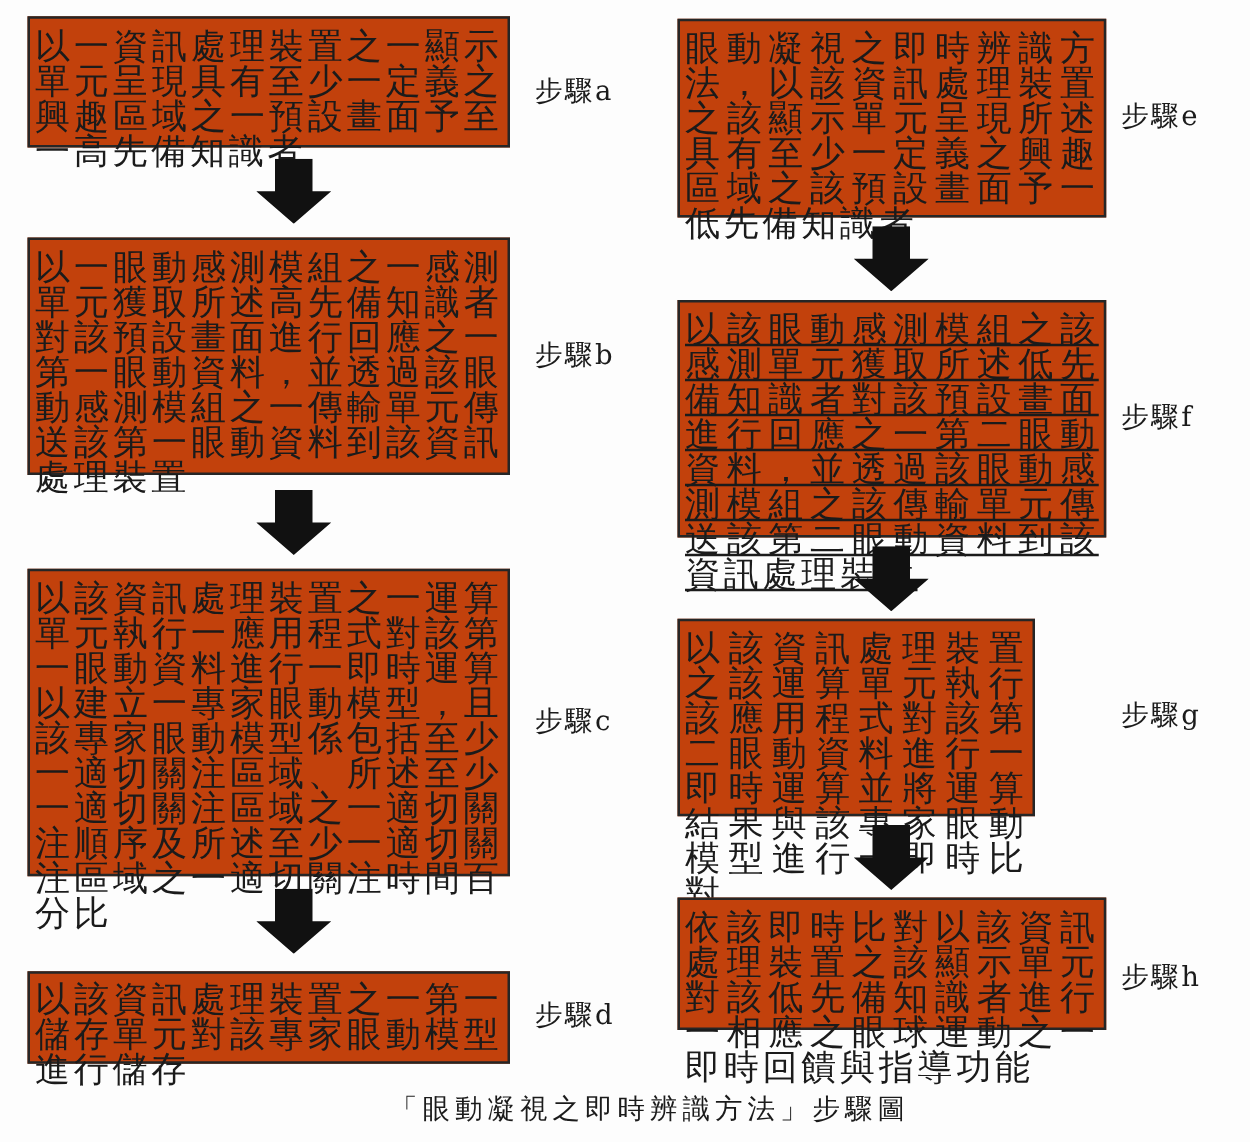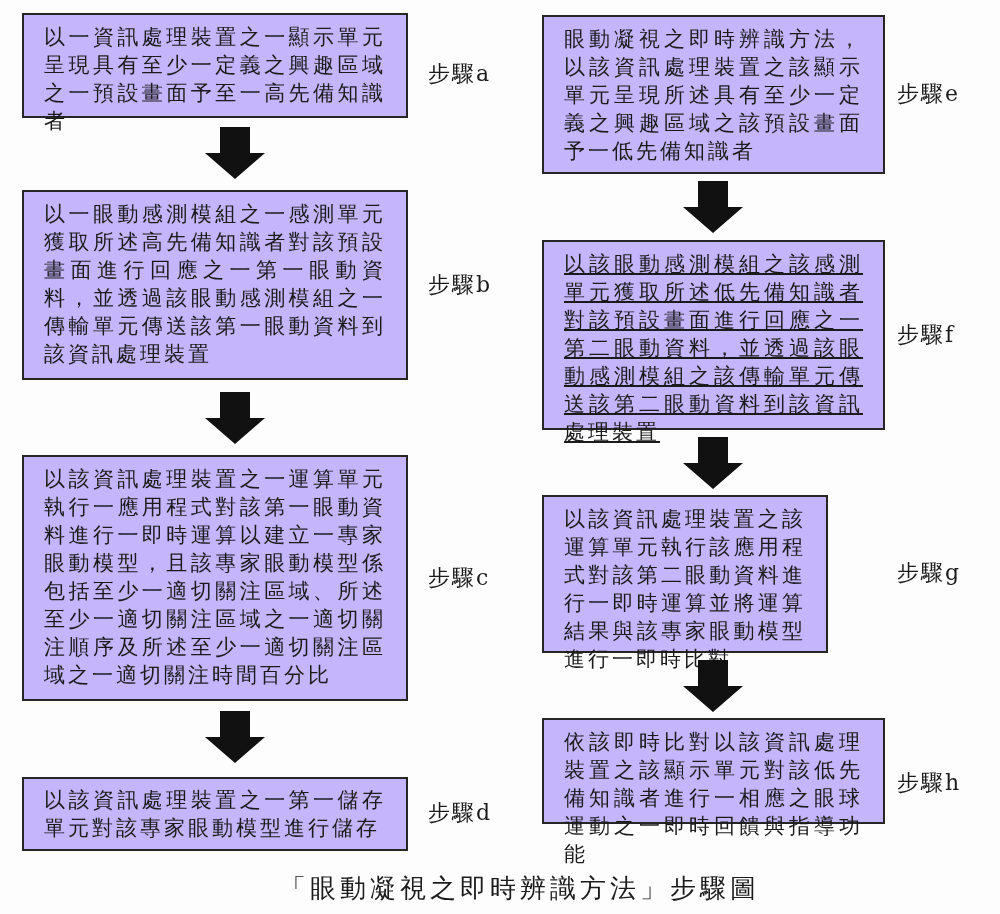--- a/index.html
+++ b/index.html
@@ -1,23 +1,23 @@
 <!DOCTYPE html>
 <html><head>
 <meta charset="utf-8">
 <style>
   html,body{margin:0;padding:0;background:#ffffff;}
   .canvas{
     position:relative;width:1000px;height:914px;background:#fdfdfd;
     font-family:"DejaVu Serif","Liberation Serif",serif;color:#1b1b1b;overflow:hidden;
   }
   .box{
-    position:absolute;border:2px solid #262626;background:#c4b5fd;
-    box-sizing:border-box;padding:8px 20px;
-    font-size:21px;line-height:28px;letter-spacing:3px;
+    position:absolute;border:2px solid #262626;background:#c2410c;
+    box-sizing:border-box;padding:8px 4px;
+    font-size:28px;line-height:28px;letter-spacing:3px;
     text-align:justify;text-justify:inter-character;
   }
   .b-a{left:22px;top:13px;width:386px;height:105px;}
   .b-b{left:22px;top:190px;width:386px;height:190px;}
   .b-c{left:22px;top:455px;width:386px;height:246px;}
   .b-d{left:22px;top:777px;width:386px;height:74px;padding-top:7px;padding-bottom:7px;}
   .b-e{left:542px;top:15px;width:343px;height:159px;}
   .b-f{left:542px;top:240px;width:343px;height:190px;text-decoration:underline;}
   .b-g{left:542px;top:495px;width:286px;height:158px;}
   .b-h{left:542px;top:718px;width:343px;height:106px;}
@@ -34,21 +34,21 @@
   .l-h{left:897px;top:769px;}
   .arrow{position:absolute;width:60px;height:52px;}
   .a-1{left:205px;top:127px;}
   .a-2{left:205px;top:392px;}
   .a-3{left:205px;top:711px;}
   .a-4{left:683px;top:181px;}
   .a-5{left:683px;top:437px;}
   .a-6{left:683px;top:660px;}
   .caption{
     position:absolute;left:0;top:874px;width:1000px;box-sizing:border-box;padding-left:40px;
-    text-align:center;font-size:26px;letter-spacing:4px;line-height:28px;
+    text-align:center;font-size:22px;letter-spacing:4px;line-height:28px;
   }
 </style>
 </head>
 <body>
 
 <div class="canvas">
 
   <div class="box b-a">
     <span>以一資訊處理裝置之一顯示單元呈現具有至少一定義之興趣區域之一預設畫面予至一高先備知識者</span>
   </div>

